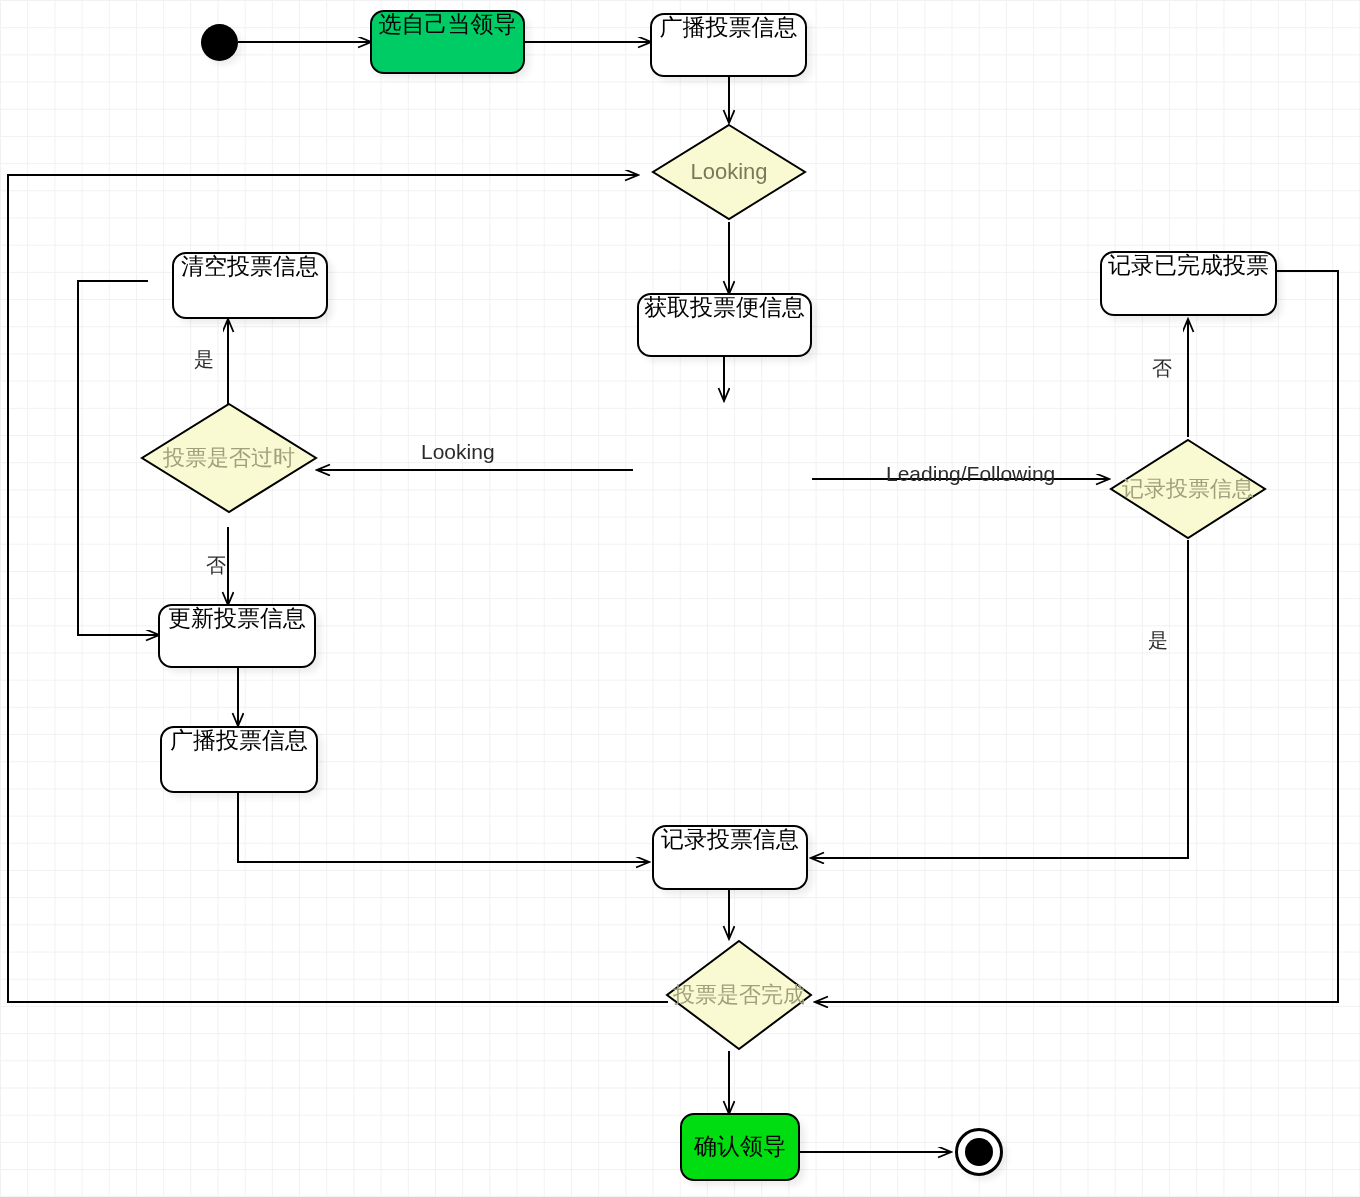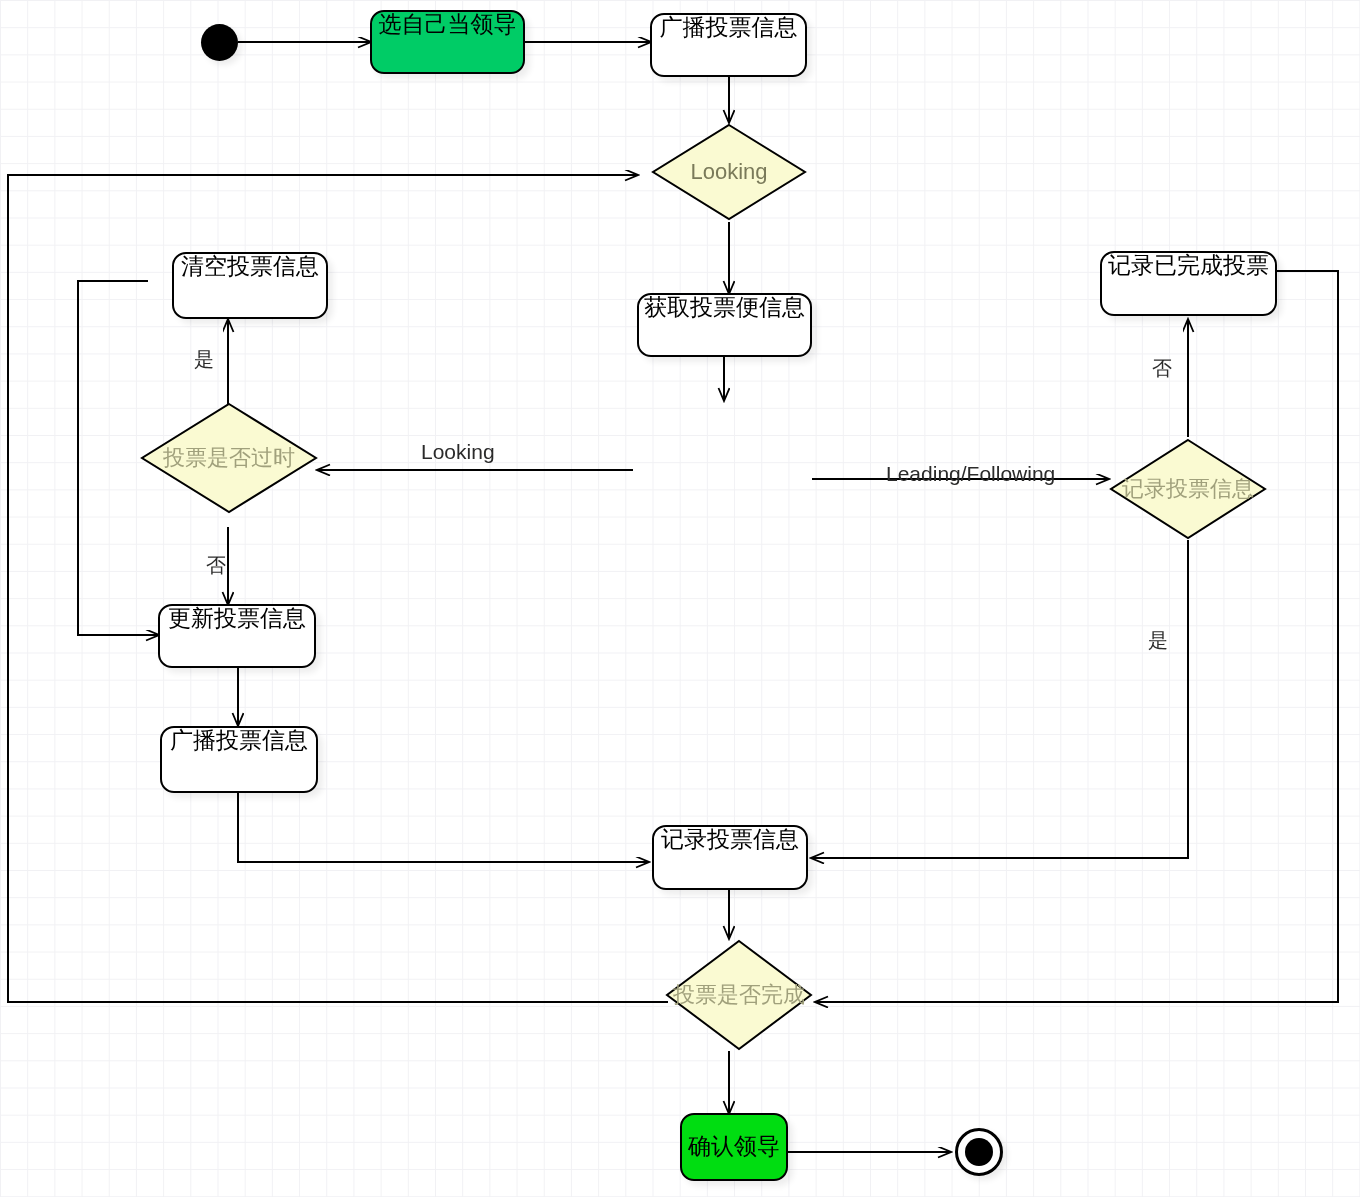--- a/index.html
+++ b/index.html
@@ -228,21 +228,21 @@
     <svg class="shape" viewBox="0 0 150 114" preserveAspectRatio="none">
       <polygon points="75,3 147,57 75,111 3,57" fill="#fafad2" stroke="#000000" stroke-width="2"></polygon>
     </svg>
     <span class="lbl">投票是否完成</span>
   </div>
 
   <div class="node box" style="left:652px; top:825px; width:156px; height:65px;">
     <span class="lbl">记录投票信息</span>
   </div>
 
-  <div class="node box green2" style="left:680px; top:1113px; width:108px; height:68px;">
+  <div class="node box green2" style="left:680px; top:1113px; width:120px; height:68px;">
     <span class="lbl">确认领导</span>
   </div>
 
   <div class="node end-node" style="left:955px; top:1128px; width:48px; height:48px;">
     <div class="inner" style="left:7px; top:7px; width:28px; height:28px;"></div>
   </div>
 
 </div>
 
 </body></html>

